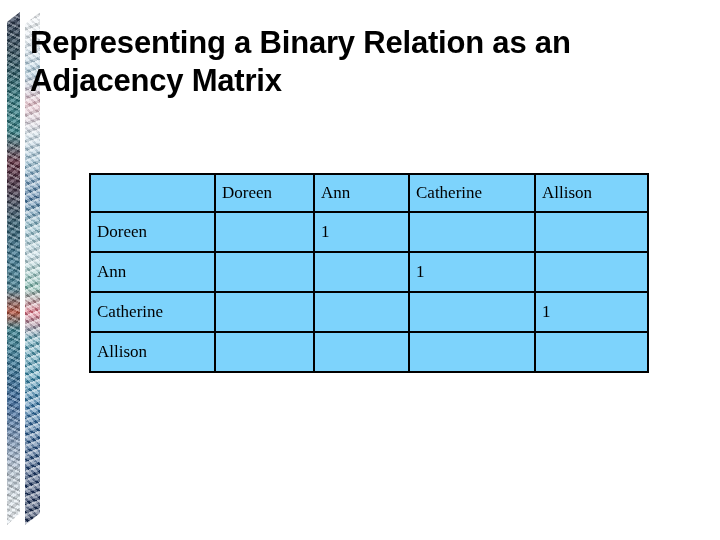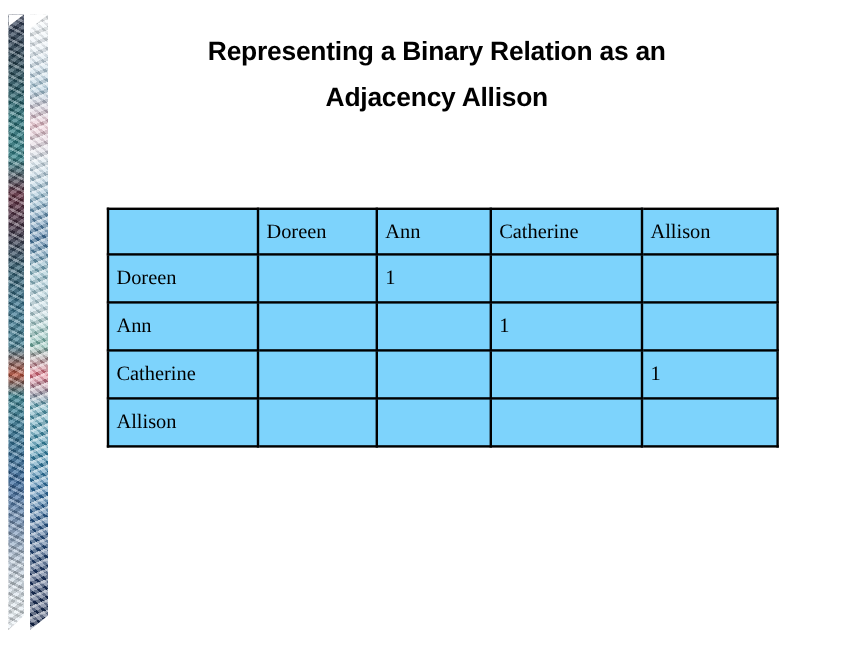--- a/index.html
+++ b/index.html
@@ -79,24 +79,24 @@
   .deco-band.left  .deco-cut.bottom { bottom: 0; height: 12px; clip-path: polygon(0 100%, 100% 100%, 100% 0, 0 100%); }
   .deco-band.right .deco-cut.top    { top: 0;    height: 12px; clip-path: polygon(0 0, 100% 0, 100% 0, 0 100%); }
   .deco-band.right .deco-cut.bottom { bottom: 0; height: 12px; clip-path: polygon(0 100%, 100% 100%, 100% 0, 0 100%); }
 
   
   #slide-title {
     position: absolute;
     left: 30px;
     top: 24px;
     width: 668px;
-    text-align: center;
+    text-align: left;
     font-family: "Liberation Sans", sans-serif;
     font-weight: bold;
-    font-size: 22px;
+    font-size: 31px;
     line-height: 38px;
     color: #000000;
     letter-spacing: -0.2px;
   }
 
   
   #matrix-wrap {
     position: absolute;
     left: 89px;
     top: 173px;
@@ -139,21 +139,21 @@
   </div>
   <div class="deco-band right">
     <div class="tex"></div>
     <div class="deco-cut top"></div>
     <div class="deco-cut bottom"></div>
   </div>
 </div>
 
 <div id="slide-title">
   <span>Representing a Binary Relation as an</span><br>
-  <span>Adjacency Allison</span>
+  <span>Adjacency Matrix</span>
 </div>
 
 <div id="matrix-wrap">
   <table class="matrix">
     <colgroup>
       <col class="c-corner">
         <col class="c-doreen">
         <col class="c-ann">
         <col class="c-catherine">
         <col class="c-allison">

